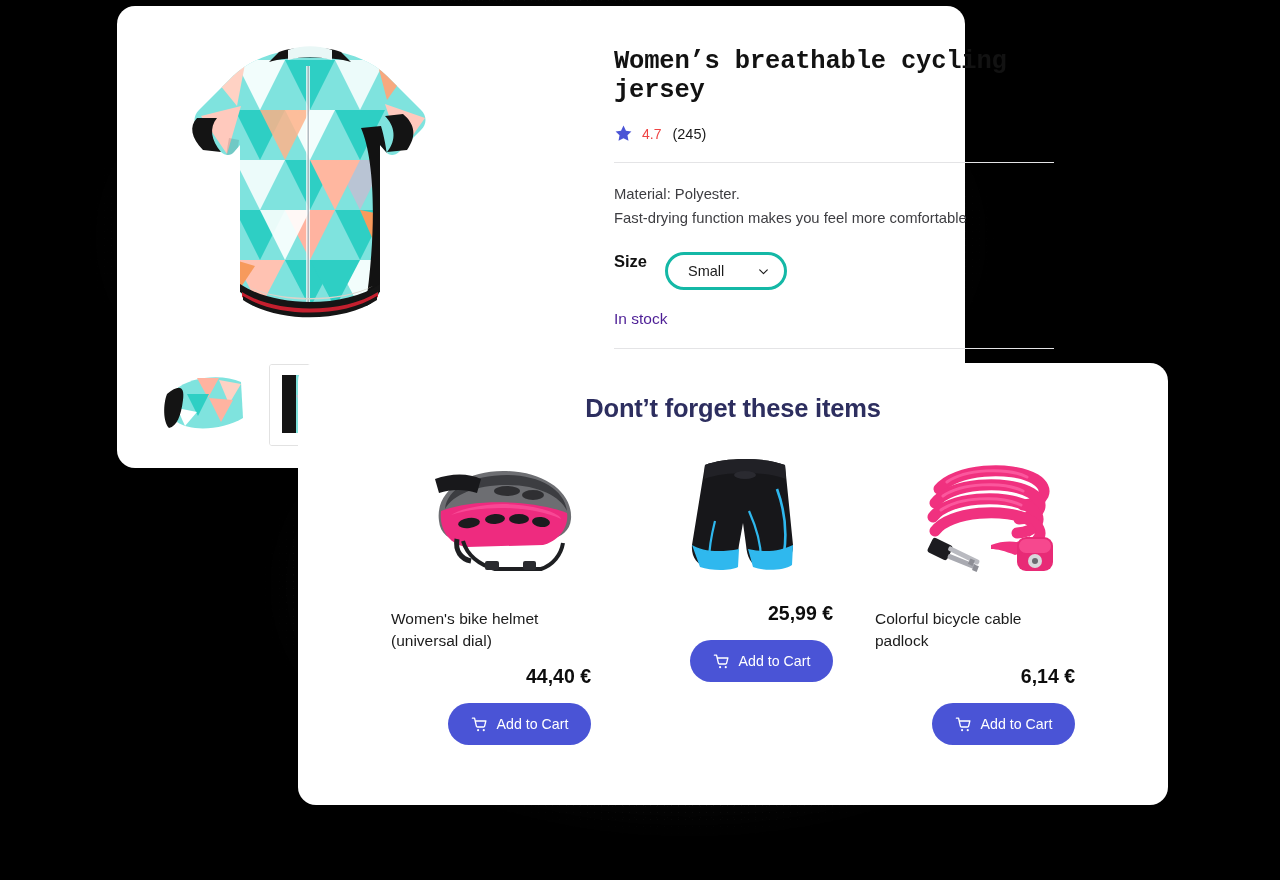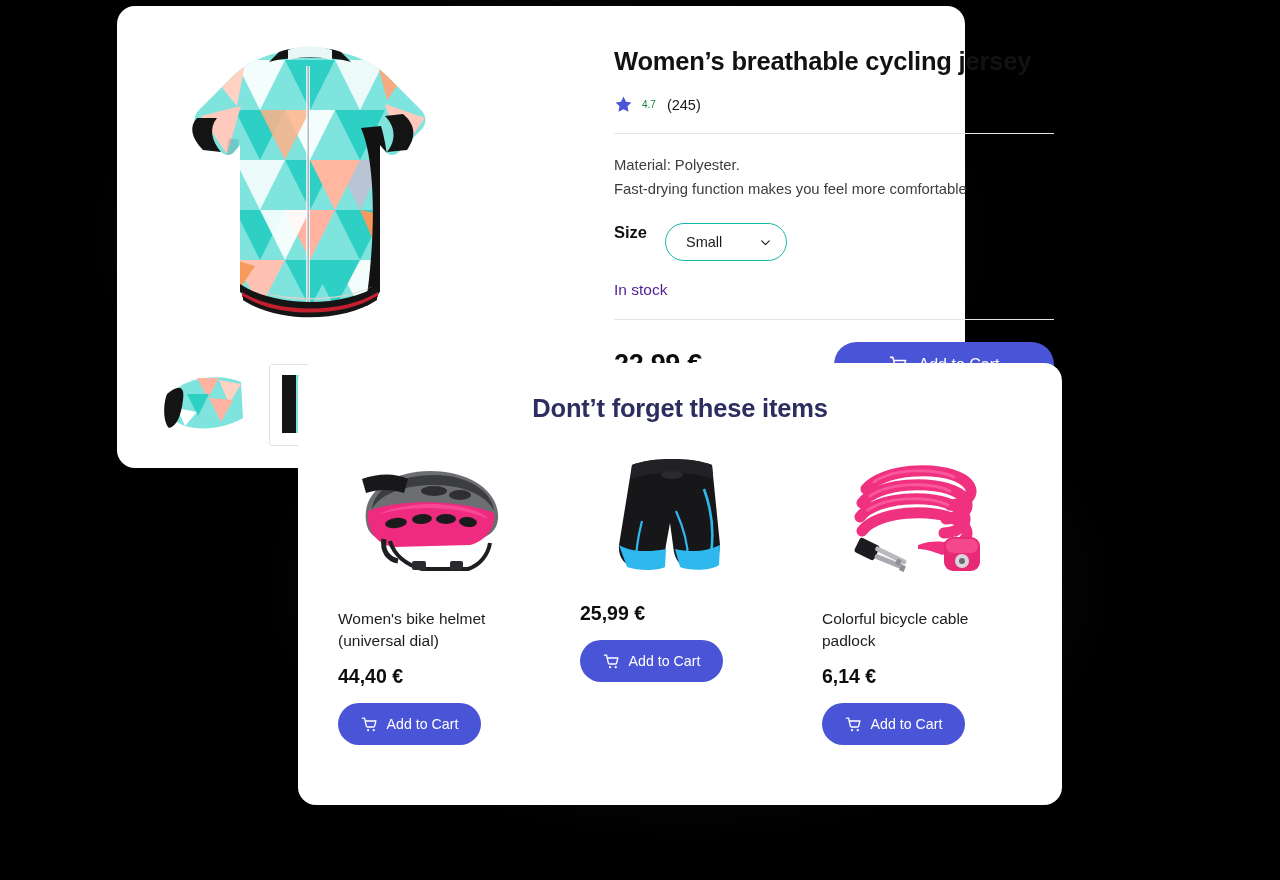--- a/index.html
+++ b/index.html
@@ -30,52 +30,52 @@
             mask-image: radial-gradient(closest-side, rgba(0,0,0,0.95), rgba(0,0,0,0.25) 60%, rgba(0,0,0,0) 100%);
   }
 
   
   .card {
     position: absolute;
     background: #fff;
     border-radius: 18px;
   }
   #product-card { left: 117px; top: 6px; width: 848px; height: 462px; }
-  #recs-card    { left: 298px; top: 363px; width: 764px; height: 442px; }
+  #recs-card    { left: 298px; top: 363px; width: 870px; height: 442px; }
 
   
   .product-media {
     position: absolute; left: 0; top: 0; width: 380px; height: 462px;
     overflow: hidden; border-radius: 18px 0 0 18px;
   }
   .jersey-wrap { position: absolute; left: 58px; top: 34px; width: 270px; height: 290px; }
   .thumbs { position: absolute; left: 40px; top: 358px; display: flex; gap: 18px; }
   .thumb {
     width: 94px; height: 82px; border-radius: 3px; overflow: hidden;
     background: #fff; position: relative;
   }
   .thumb.outlined { border: 1px solid #e2e2e2; }
 
   .product-info { position: absolute; left: 497px; top: 0; width: 440px; }
   .product-title {
     margin-top: 41px;
-    font-size: 25.5px; font-weight: 700; color: #121212; letter-spacing: -0.2px;
+    font-size: 25.5px; font-weight: 700; color: #121212; letter-spacing: -0.2px; font-family: Liberation Mono, monospace;
   }
   .rating-row { display: flex; align-items: center; gap: 9px; margin-top: 19px; }
   .star-icon { width: 19px; height: 19px; display: block; }
-  .rating-text { font-size: 10px; color: #15803d; }
+  .rating-text { font-size: 14px; color: #ef4444; }
   .rating-count { font-size: 14.5px; color: #1b1b1b; margin-left: 2px; }
   .rule { height: 1px; background: #e4e4e6; margin-top: 19px; }
 
   .spec { margin-top: 19px; font-size: 14.8px; line-height: 24px; color: #3d3d41; }
 
   .size-row { display: flex; align-items: flex-start; gap: 18px; margin-top: 22px; }
   .size-label { font-size: 16.5px; font-weight: 700; color: #111; }
   .size-select {
-    width: 122px; height: 38px; border: 1px solid #14b8a6; border-radius: 19px;
+    width: 122px; height: 38px; border: 3px solid #14b8a6; border-radius: 19px;
     background: #fff; display: flex; align-items: center; justify-content: space-between;
     padding: 0 14px 0 20px; cursor: pointer;
   }
   .size-select span { font-size: 14.5px; color: #1b1b1b; }
   .chev { width: 13px; height: 13px; }
 
   .stock { margin-top: 20px; font-size: 15.5px; color: #4c1d95; }
   .buy-row { display: flex; align-items: center; margin-top: 22px; }
   .price { font-size: 27px; font-weight: 700; color: #0d0d0d; letter-spacing: -0.3px; }
   .cta {
@@ -87,21 +87,21 @@
   .cart-icon { width: 19px; height: 19px; }
 
   
   .recs-title {
     text-align: center; margin-top: 31px;
     font-size: 25.5px; font-weight: 700; color: #2d2e5f; letter-spacing: -0.2px;
   }
   .recs-grid {
     display: flex; justify-content: center; gap: 42px; margin-top: 26px; padding: 0 40px;
   }
-  .rec { width: 200px; display: flex; flex-direction: column; align-items: flex-start; }
+  .rec { width: 200px; display: flex; flex-direction: column; align-items: flex-end; }
   .rec-media { width: 180px; height: 140px; display: flex; align-items: center; justify-content: center; }
   .rec-name {
     margin-top: 19px; font-size: 15.5px; line-height: 22px; color: #1b1b1b;
     align-self: flex-start; width: 100%;
   }
   .rec-price { margin-top: 13px; font-size: 19.5px; font-weight: 700; color: #0d0d0d; }
   .rec-cta {
     margin-top: 15px; width: 143px; height: 42px; border: none; border-radius: 21px;
     background: #4a54d6; color: #fff; display: flex; align-items: center;
     justify-content: center; gap: 9px; cursor: pointer;

